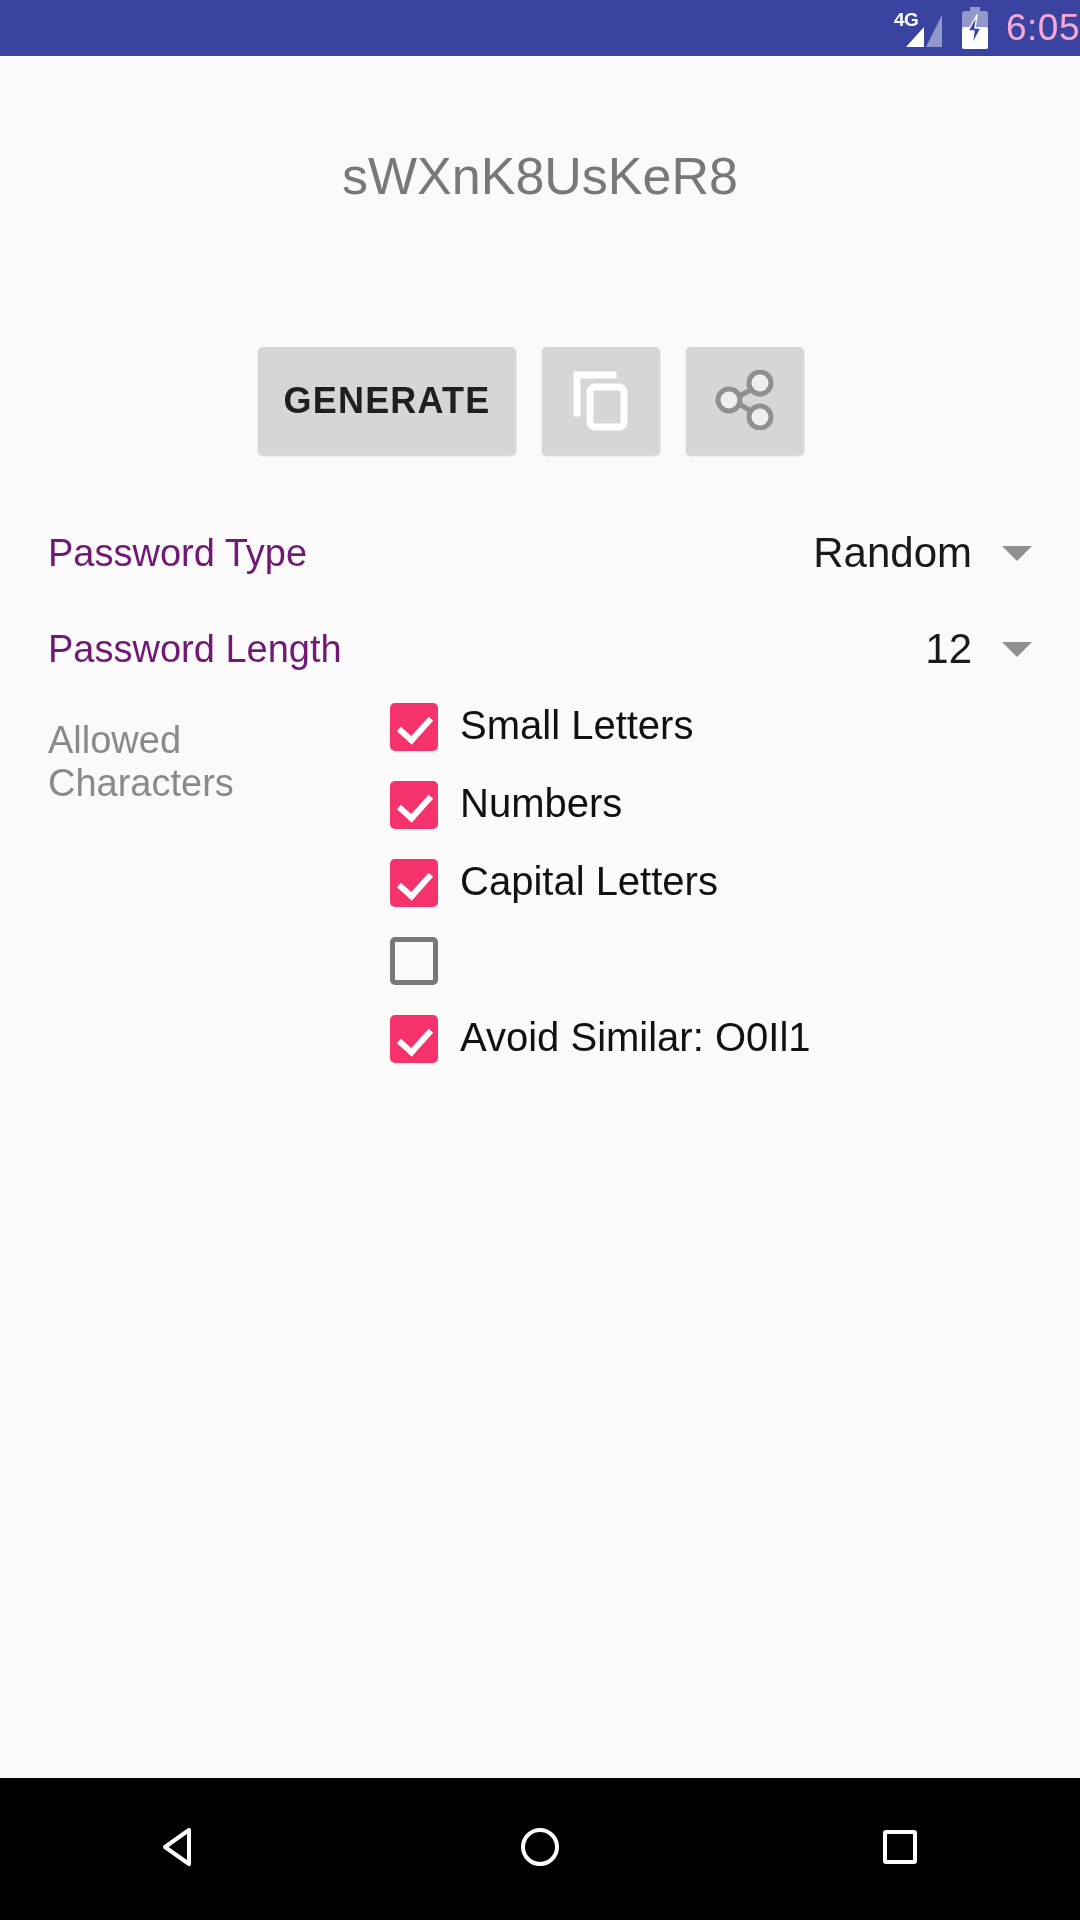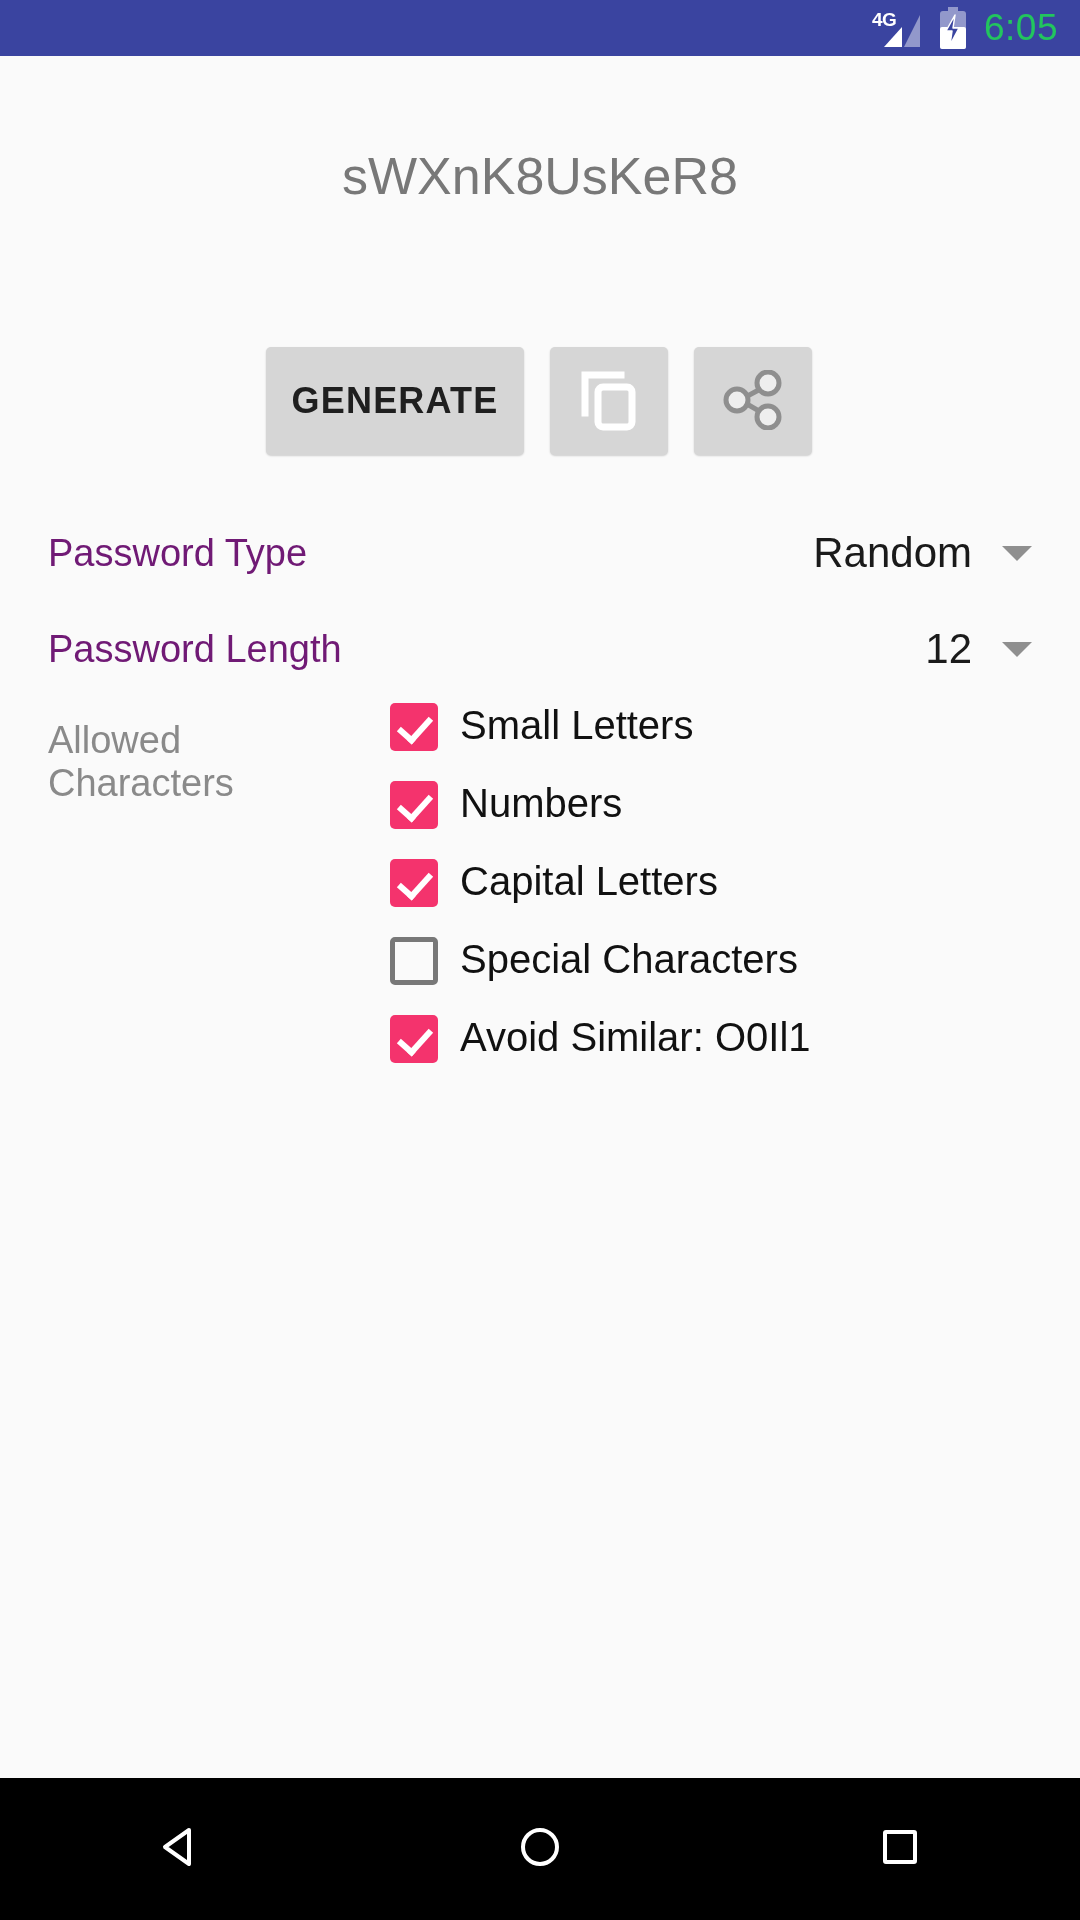--- a/index.html
+++ b/index.html
@@ -19,21 +19,20 @@
   
   .status-bar {
     position: absolute;
     top: 0; left: 0;
     width: 1080px;
     height: 56px;
     background: #3a44a0;
     display: flex;
     align-items: center;
     justify-content: flex-end;
-    padding-right: 22px;
   }
   .status-right {
     display: flex;
     align-items: center;
     gap: 16px;
   }
   .signal-wrap {
     position: relative;
     width: 46px;
     height: 40px;
@@ -43,21 +42,21 @@
     left: -4px;
     top: 1px;
     font-size: 19px;
     font-weight: bold;
     color: #ffffff;
     letter-spacing: -0.5px;
   }
   .signal-tri { position: absolute; left: 6px; top: 6px; }
   .battery-wrap { width: 30px; height: 42px; position: relative; }
   .clock {
-    color: #22c55e;
+    color: #f9a8d4;
     font-size: 37px;
     letter-spacing: 0.5px;
     line-height: 1;
     padding-bottom: 2px;
   }
 
   
   .password-display {
     position: absolute;
     top: 56px; left: 0;
@@ -71,21 +70,21 @@
     font-size: 52px;
     color: #787878;
     letter-spacing: 0px;
     font-weight: normal;
   }
 
   
   .action-row {
     position: absolute;
     top: 347px;
-    left: 266px;
+    left: 258px;
     display: flex;
     align-items: center;
     gap: 26px;
   }
   .btn {
     background: #d6d6d6;
     border-radius: 5px;
     border: none;
     display: flex;
     align-items: center;
@@ -298,21 +297,20 @@
         <span class="cbox-label">Numbers</span>
       </div>
 
       <div class="checkbox-row">
         <span class="cbox checked"></span>
         <span class="cbox-label">Capital Letters</span>
       </div>
 
       <div class="checkbox-row">
         <span class="cbox unchecked"></span>
-        <span class="cbox-label">Special Characters</span>
       </div>
 
       <div class="checkbox-row">
         <span class="cbox checked"></span>
         <span class="cbox-label">Avoid Similar: O0Il1</span>
       </div>
 
     </div>
   </div>
 </div>

